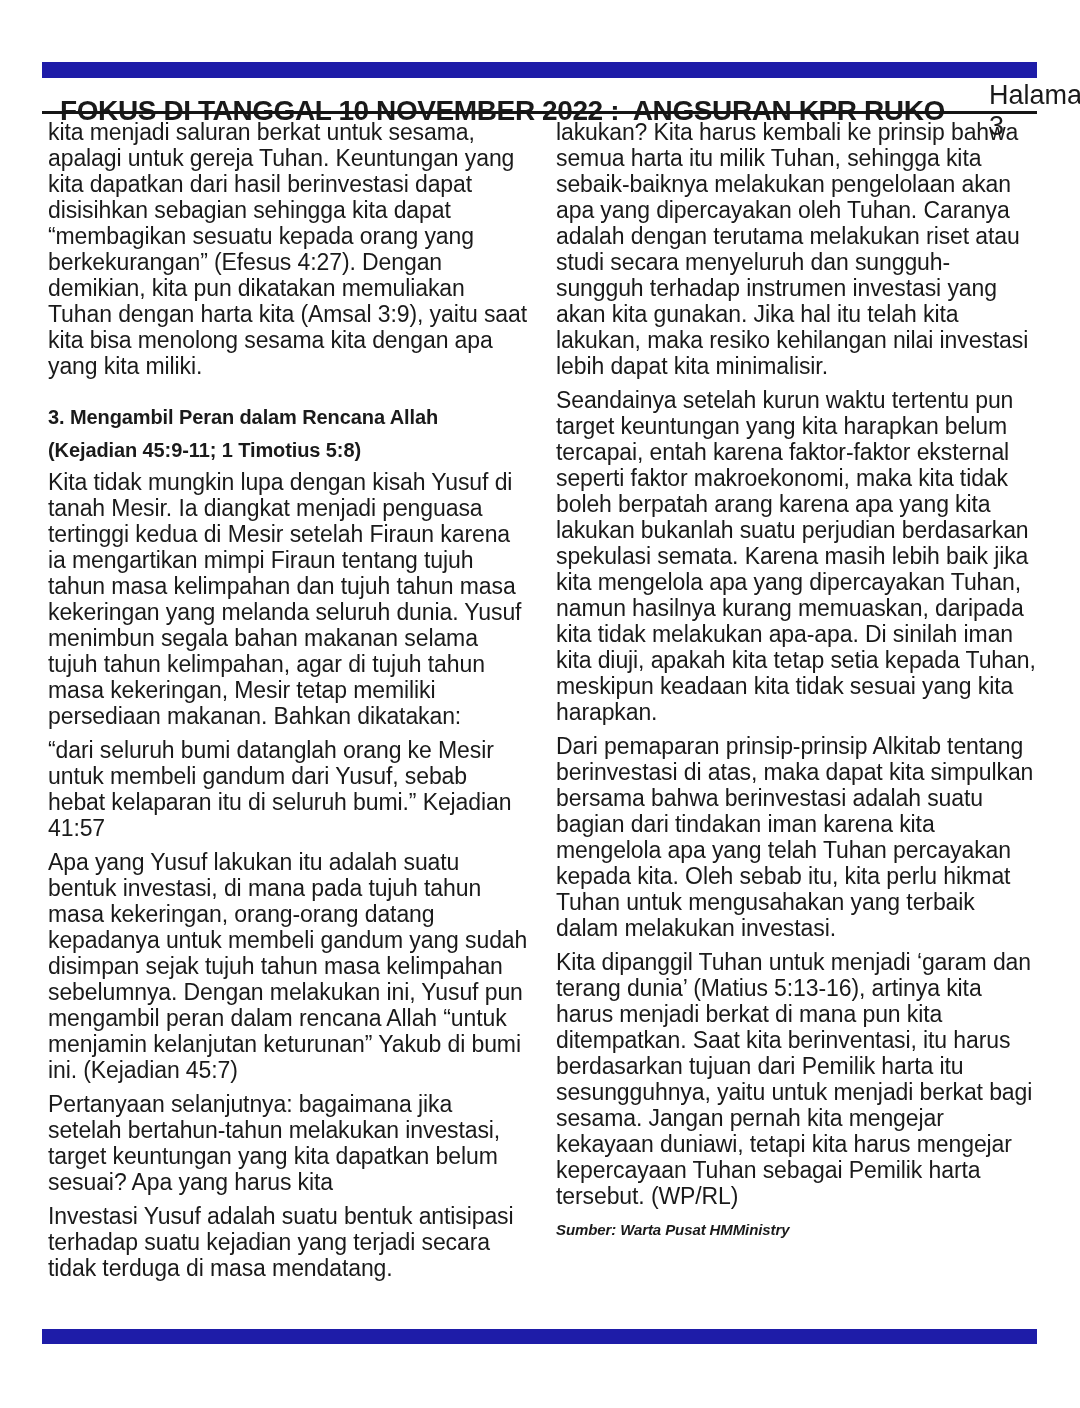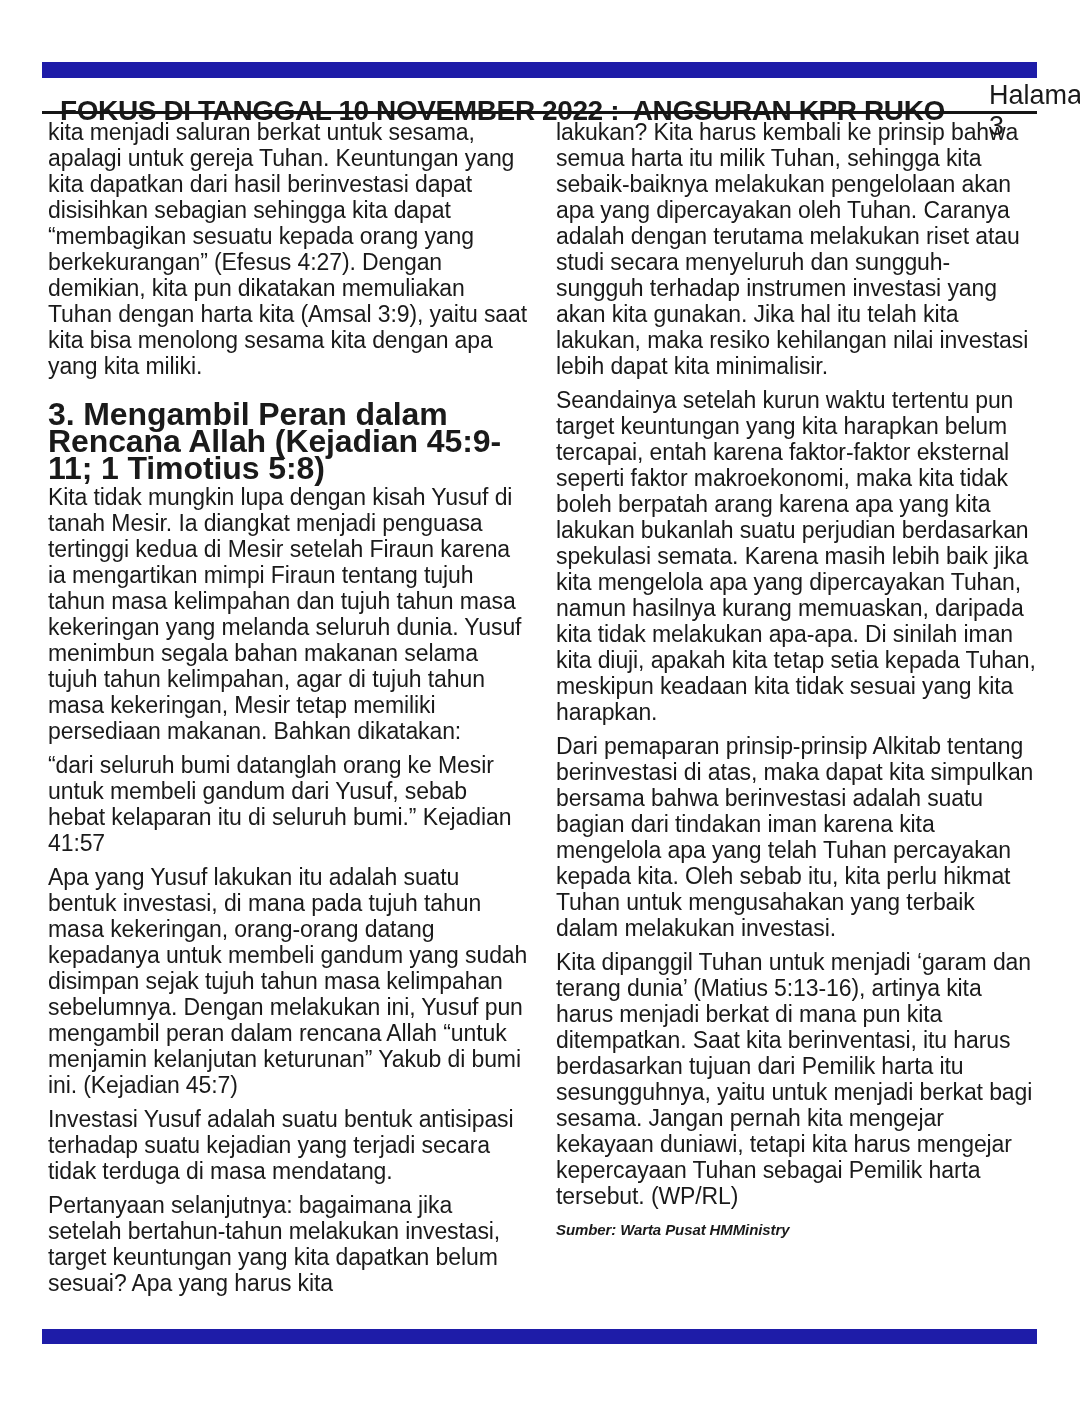--- a/index.html
+++ b/index.html
@@ -22,21 +22,21 @@
   .header-rule {
     position:absolute; left:42px; top:111px; width:995px; height:3px;
     background:#151515;
   }
   .content {
     position:absolute; left:48px; top:119px; width:988px; height:1206px;
     display:flex; gap:28px; overflow:hidden;
   }
   .col { flex:1; font-size:23px; line-height:26px; letter-spacing:-0.1px; }
   .col p { margin:0 0 8px 0; }
-  .col h2 { font-size:32px; line-height:27px; margin:22px 0 2px 0; }
+  .col h2 { font-size:20px; line-height:33px; margin:22px 0 2px 0; }
   .quote { }
   .source { font-weight:bold; font-style:italic; font-size:15px; margin-top:4px; }
   .bottom-bar {
     position:absolute; left:42px; top:1329px; width:995px; height:15px;
     background:var(--accent-blue,#1e1ca8);
   }
   .footer-text {
     position:absolute; left:86px; top:1350px; width:950px;
     font-weight:bold; font-size:26px; letter-spacing:-0.2px;
   }
@@ -56,22 +56,22 @@
   <div class="header-rule"></div>
 
   <div class="content">
 
     <div class="col">
       <p>kita menjadi saluran berkat untuk sesama, apalagi untuk gereja Tuhan. Keuntungan yang kita dapatkan dari hasil berinvestasi dapat disisihkan sebagian sehingga kita dapat “membagikan sesuatu kepada orang yang berkekurangan” (Efesus 4:27). Dengan demikian, kita pun dikatakan memuliakan Tuhan dengan harta kita (Amsal 3:9), yaitu saat kita bisa menolong sesama kita dengan apa yang kita miliki.</p>
       <h2>3. Mengambil Peran dalam Rencana Allah (Kejadian 45:9-11; 1 Timotius 5:8)</h2>
       <p>Kita tidak mungkin lupa dengan kisah Yusuf di tanah Mesir. Ia diangkat menjadi penguasa tertinggi kedua di Mesir setelah Firaun karena ia mengartikan mimpi Firaun tentang tujuh tahun masa kelimpahan dan tujuh tahun masa kekeringan yang melanda seluruh dunia. Yusuf menimbun segala bahan makanan selama tujuh tahun kelimpahan, agar di tujuh tahun masa kekeringan, Mesir tetap memiliki persediaan makanan. Bahkan dikatakan:</p>
       <p class="quote">“dari seluruh bumi datanglah orang ke Mesir untuk membeli gandum dari Yusuf, sebab hebat kelaparan itu di seluruh bumi.” Kejadian 41:57</p>
       <p>Apa yang Yusuf lakukan itu adalah suatu bentuk investasi, di mana pada tujuh tahun masa kekeringan, orang-orang datang kepadanya untuk membeli gandum yang sudah disimpan sejak tujuh tahun masa kelimpahan sebelumnya. Dengan melakukan ini, Yusuf pun mengambil peran dalam rencana Allah “untuk menjamin kelanjutan keturunan” Yakub di bumi ini. (Kejadian 45:7)</p>
+      <p>Pertanyaan selanjutnya: bagaimana jika setelah bertahun-tahun melakukan investasi, target keuntungan yang kita dapatkan belum sesuai? Apa yang harus kita</p>
       <p>Investasi Yusuf adalah suatu bentuk antisipasi terhadap suatu kejadian yang terjadi secara tidak terduga di masa mendatang.</p>
-      <p>Pertanyaan selanjutnya: bagaimana jika setelah bertahun-tahun melakukan investasi, target keuntungan yang kita dapatkan belum sesuai? Apa yang harus kita</p>
     </div>
 
     <div class="col">
       <p>lakukan? Kita harus kembali ke prinsip bahwa semua harta itu milik Tuhan, sehingga kita sebaik-baiknya melakukan pengelolaan akan apa yang dipercayakan oleh Tuhan. Caranya adalah dengan terutama melakukan riset atau studi secara menyeluruh dan sungguh-sungguh terhadap instrumen investasi yang akan kita gunakan. Jika hal itu telah kita lakukan, maka resiko kehilangan nilai investasi lebih dapat kita minimalisir.</p>
       <p>Seandainya setelah kurun waktu tertentu pun target keuntungan yang kita harapkan belum tercapai, entah karena faktor-faktor eksternal seperti faktor makroekonomi, maka kita tidak boleh berpatah arang karena apa yang kita lakukan bukanlah suatu perjudian berdasarkan spekulasi semata. Karena masih lebih baik jika kita mengelola apa yang dipercayakan Tuhan, namun hasilnya kurang memuaskan, daripada kita tidak melakukan apa-apa. Di sinilah iman kita diuji, apakah kita tetap setia kepada Tuhan, meskipun keadaan kita tidak sesuai yang kita harapkan.</p>
       <p>Dari pemaparan prinsip-prinsip Alkitab tentang berinvestasi di atas, maka dapat kita simpulkan bersama bahwa berinvestasi adalah suatu bagian dari tindakan iman karena kita mengelola apa yang telah Tuhan percayakan kepada kita. Oleh sebab itu, kita perlu hikmat Tuhan untuk mengusahakan yang terbaik dalam melakukan investasi.</p>
       <p>Kita dipanggil Tuhan untuk menjadi ‘garam dan terang dunia’ (Matius 5:13-16), artinya kita harus menjadi berkat di mana pun kita ditempatkan. Saat kita berinventasi, itu harus berdasarkan tujuan dari Pemilik harta itu sesungguhnya, yaitu untuk menjadi berkat bagi sesama. Jangan pernah kita mengejar kekayaan duniawi, tetapi kita harus mengejar kepercayaan Tuhan sebagai Pemilik harta tersebut. (WP/RL)</p>
       <p class="source">Sumber: Warta Pusat HMMinistry</p>
     </div>
 

